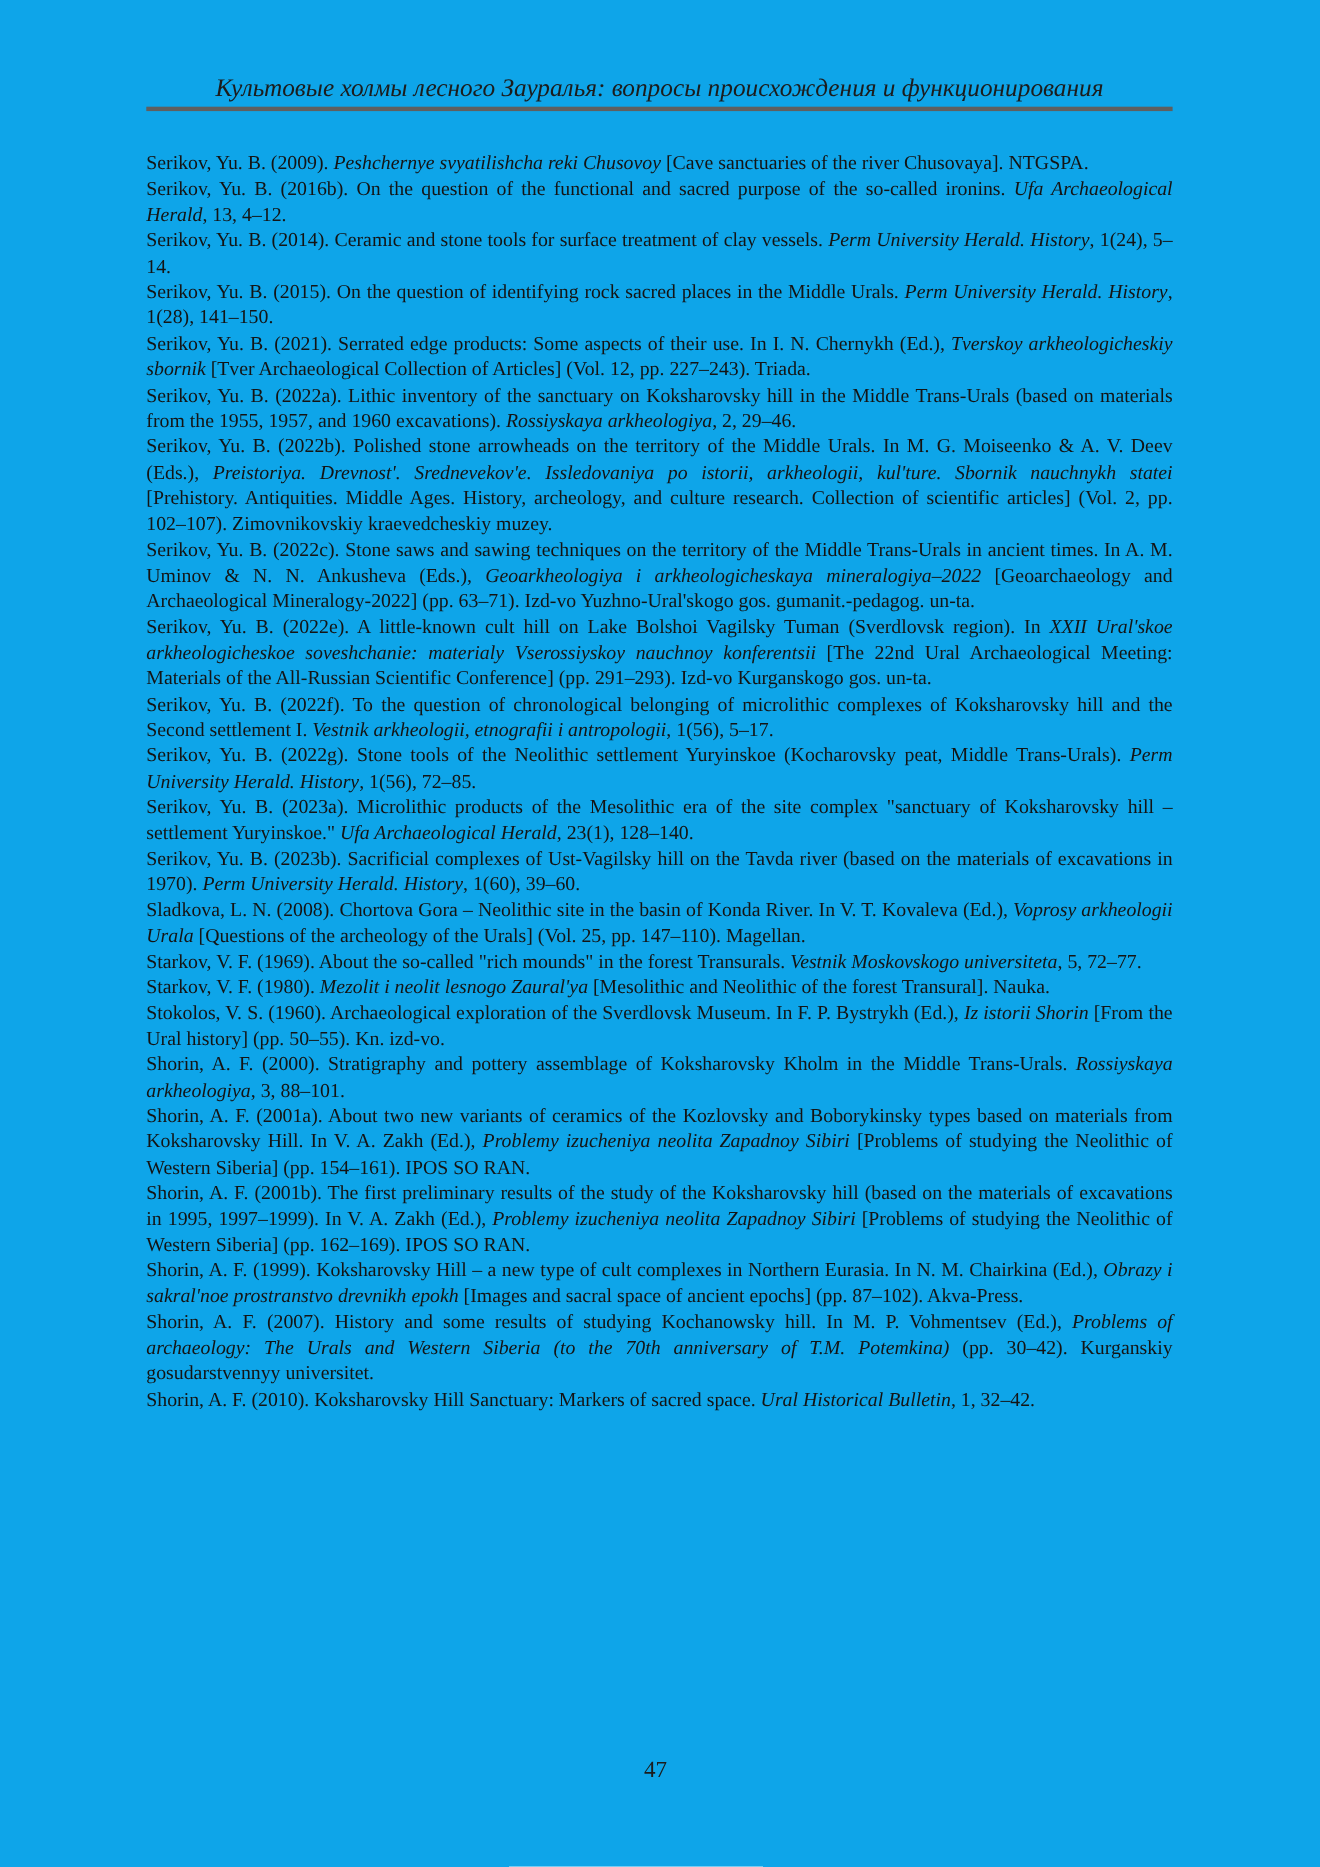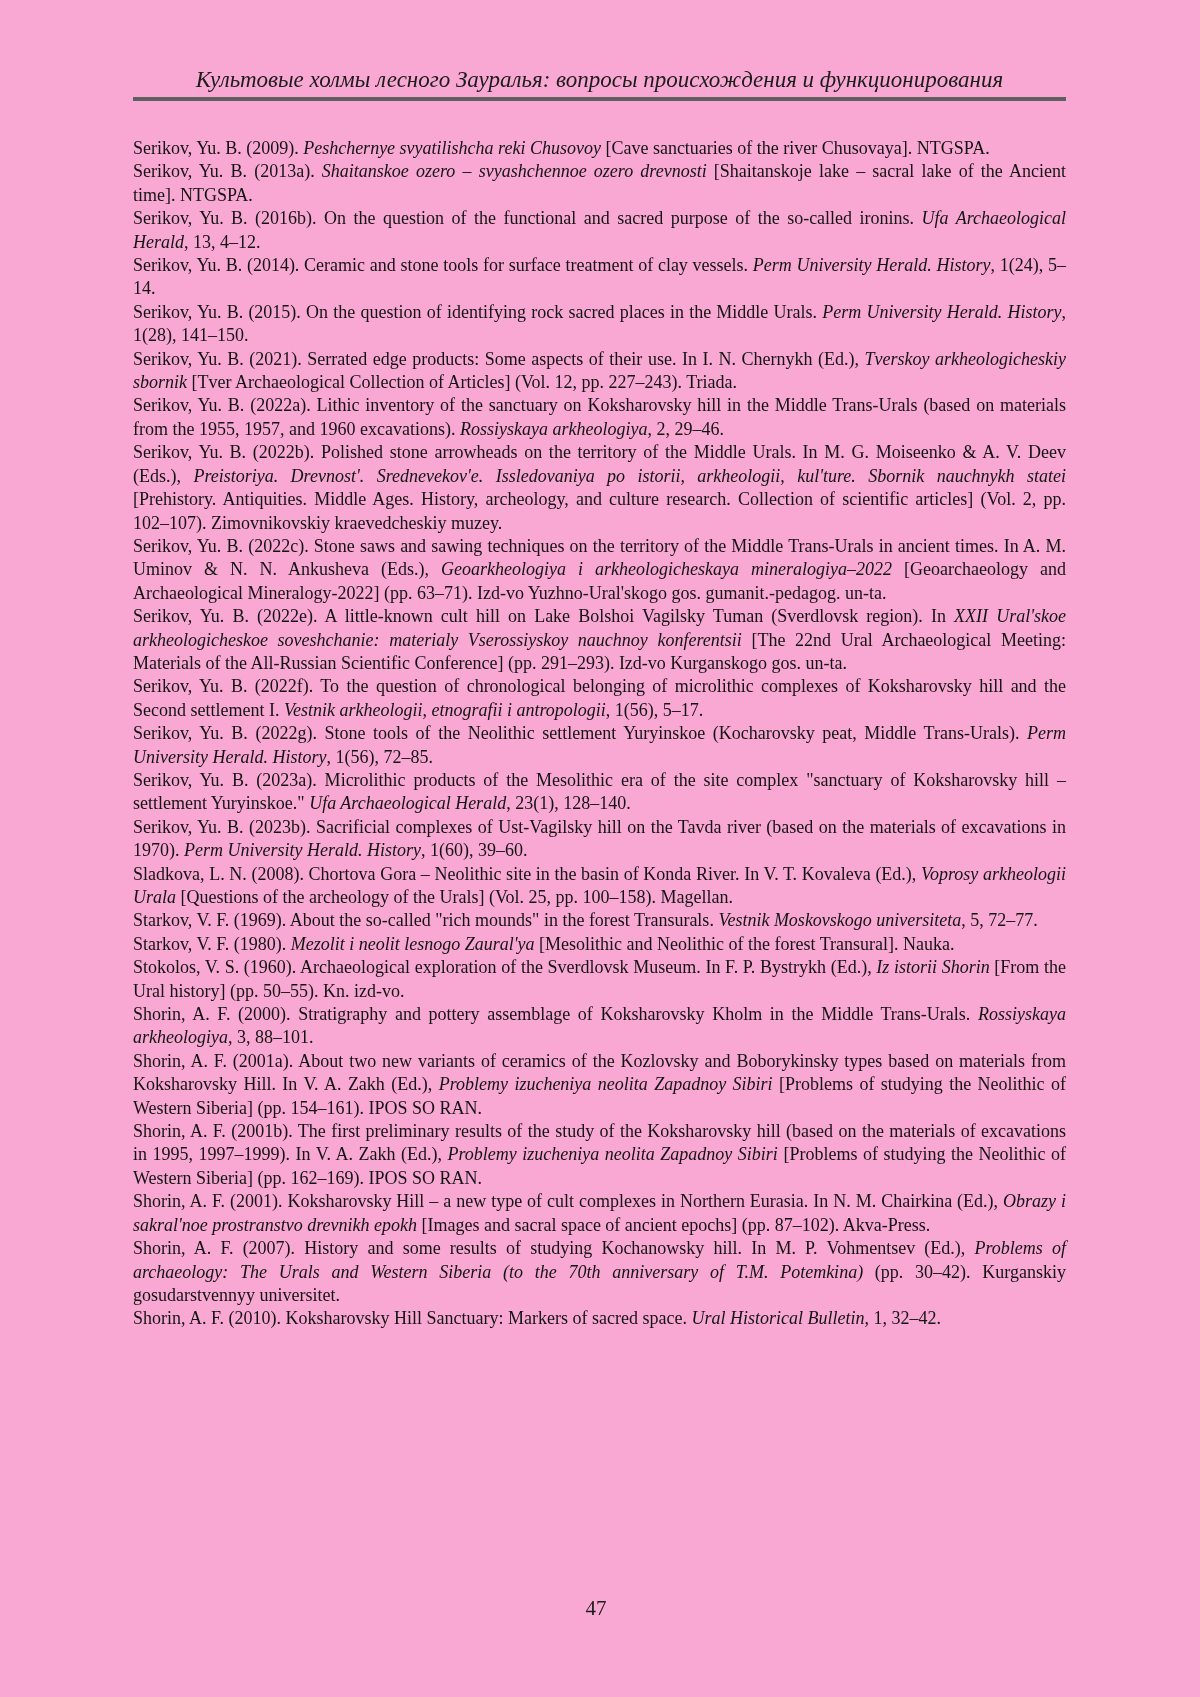--- a/index.html
+++ b/index.html
@@ -4,21 +4,21 @@
 <style>
   html, body {
     margin: 0;
     padding: 0;
     background: #ffffff;
   }
   .page {
     position: relative;
     width: 1200px;
     height: 1697px;
-    background: #f9a8d4;
+    background: #0ea5e9;
     overflow: hidden;
     font-family: "Liberation Serif", "DejaVu Serif", serif;
     color: #141414;
   }
   .running-head {
     position: absolute;
     top: 66px;
     left: 133px;
     width: 933px;
   }
@@ -71,41 +71,40 @@
 
 <div class="page">
 
   <header class="running-head">
     <div class="head-title">Культовые холмы лесного Зауралья: вопросы происхождения и функционирования</div>
     <div class="head-rule" style="background: rgb(95, 95, 95);"></div>
   </header>
 
   <main class="refs">
       <p class="ref"><span>Serikov, Yu. B. (2009). </span><span class="it">Peshchernye svyatilishcha reki Chusovoy</span><span> [Cave sanctuaries of the river Chusovaya]. NTGSPA.</span></p>
-      <p class="ref"><span>Serikov, Yu. B. (2013a). </span><span class="it">Shaitanskoe ozero – svyashchennoe ozero drevnosti</span><span> [Shaitanskoje lake – sacral lake of the Ancient time]. NTGSPA.</span></p>
       <p class="ref"><span>Serikov, Yu. B. (2016b). On the question of the functional and sacred purpose of the so-called ironins. </span><span class="it">Ufa Archaeological Herald</span><span>, 13, 4–12.</span></p>
       <p class="ref"><span>Serikov, Yu. B. (2014). Ceramic and stone tools for surface treatment of clay vessels. </span><span class="it">Perm University Herald. History</span><span>, 1(24), 5–14.</span></p>
       <p class="ref"><span>Serikov, Yu. B. (2015). On the question of identifying rock sacred places in the Middle Urals. </span><span class="it">Perm University Herald. History</span><span>, 1(28), 141–150.</span></p>
       <p class="ref"><span>Serikov, Yu. B. (2021). Serrated edge products: Some aspects of their use. In I. N. Chernykh (Ed.), </span><span class="it">Tverskoy arkheologicheskiy sbornik</span><span> [Tver Archaeological Collection of Articles] (Vol. 12, pp. 227–243). Triada.</span></p>
       <p class="ref"><span>Serikov, Yu. B. (2022a). Lithic inventory of the sanctuary on Koksharovsky hill in the Middle Trans-Urals (based on materials from the 1955, 1957, and 1960 excavations). </span><span class="it">Rossiyskaya arkheologiya</span><span>, 2, 29–46.</span></p>
       <p class="ref"><span>Serikov, Yu. B. (2022b). Polished stone arrowheads on the territory of the Middle Urals. In M. G. Moiseenko &amp; A. V. Deev (Eds.), </span><span class="it">Preistoriya. Drevnost'. Srednevekov'e. Issledovaniya po istorii, arkheologii, kul'ture. Sbornik nauchnykh statei</span><span> [Prehistory. Antiquities. Middle Ages. History, archeology, and culture research. Collection of scientific articles] (Vol. 2, pp. 102–107). Zimovnikovskiy kraevedcheskiy muzey.</span></p>
       <p class="ref"><span>Serikov, Yu. B. (2022c). Stone saws and sawing techniques on the territory of the Middle Trans-Urals in ancient times. In A. M. Uminov &amp; N. N. Ankusheva (Eds.), </span><span class="it">Geoarkheologiya i arkheologicheskaya mineralogiya–2022</span><span> [Geoarchaeology and Archaeological Mineralogy-2022] (pp. 63–71). Izd-vo Yuzhno-Ural'skogo gos. gumanit.-pedagog. un-ta.</span></p>
       <p class="ref"><span>Serikov, Yu. B. (2022e). A little-known cult hill on Lake Bolshoi Vagilsky Tuman (Sverdlovsk region). In </span><span class="it">XXII Ural'skoe arkheologicheskoe soveshchanie: materialy Vserossiyskoy nauchnoy konferentsii</span><span> [The 22nd Ural Archaeological Meeting: Materials of the All-Russian Scientific Conference] (pp. 291–293). Izd-vo Kurganskogo gos. un-ta.</span></p>
       <p class="ref"><span>Serikov, Yu. B. (2022f). To the question of chronological belonging of microlithic complexes of Koksharovsky hill and the Second settlement I. </span><span class="it">Vestnik arkheologii, etnografii i antropologii</span><span>, 1(56), 5–17.</span></p>
       <p class="ref"><span>Serikov, Yu. B. (2022g). Stone tools of the Neolithic settlement Yuryinskoe (Kocharovsky peat, Middle Trans-Urals). </span><span class="it">Perm University Herald. History</span><span>, 1(56), 72–85.</span></p>
       <p class="ref"><span>Serikov, Yu. B. (2023a). Microlithic products of the Mesolithic era of the site complex "sanctuary of Koksharovsky hill – settlement Yuryinskoe." </span><span class="it">Ufa Archaeological Herald</span><span>, 23(1), 128–140.</span></p>
       <p class="ref"><span>Serikov, Yu. B. (2023b). Sacrificial complexes of Ust-Vagilsky hill on the Tavda river (based on the materials of excavations in 1970). </span><span class="it">Perm University Herald. History</span><span>, 1(60), 39–60.</span></p>
-      <p class="ref"><span>Sladkova, L. N. (2008). Chortova Gora – Neolithic site in the basin of Konda River. In V. T. Kovaleva (Ed.), </span><span class="it">Voprosy arkheologii Urala</span><span> [Questions of the archeology of the Urals] (Vol. 25, pp. 100–158). Magellan.</span></p>
+      <p class="ref"><span>Sladkova, L. N. (2008). Chortova Gora – Neolithic site in the basin of Konda River. In V. T. Kovaleva (Ed.), </span><span class="it">Voprosy arkheologii Urala</span><span> [Questions of the archeology of the Urals] (Vol. 25, pp. 147–110). Magellan.</span></p>
       <p class="ref"><span>Starkov, V. F. (1969). About the so-called "rich mounds" in the forest Transurals. </span><span class="it">Vestnik Moskovskogo universiteta</span><span>, 5, 72–77.</span></p>
       <p class="ref"><span>Starkov, V. F. (1980). </span><span class="it">Mezolit i neolit lesnogo Zaural'ya</span><span> [Mesolithic and Neolithic of the forest Transural]. Nauka.</span></p>
       <p class="ref"><span>Stokolos, V. S. (1960). Archaeological exploration of the Sverdlovsk Museum. In F. P. Bystrykh (Ed.), </span><span class="it">Iz istorii Shorin</span><span> [From the Ural history] (pp. 50–55). Kn. izd-vo.</span></p>
       <p class="ref"><span>Shorin, A. F. (2000). Stratigraphy and pottery assemblage of Koksharovsky Kholm in the Middle Trans-Urals. </span><span class="it">Rossiyskaya arkheologiya</span><span>, 3, 88–101.</span></p>
       <p class="ref"><span>Shorin, A. F. (2001a). About two new variants of ceramics of the Kozlovsky and Boborykinsky types based on materials from Koksharovsky Hill. In V. A. Zakh (Ed.), </span><span class="it">Problemy izucheniya neolita Zapadnoy Sibiri</span><span> [Problems of studying the Neolithic of Western Siberia] (pp. 154–161). IPOS SO RAN.</span></p>
       <p class="ref"><span>Shorin, A. F. (2001b). The first preliminary results of the study of the Koksharovsky hill (based on the materials of excavations in 1995, 1997–1999). In V. A. Zakh (Ed.), </span><span class="it">Problemy izucheniya neolita Zapadnoy Sibiri</span><span> [Problems of studying the Neolithic of Western Siberia] (pp. 162–169). IPOS SO RAN.</span></p>
-      <p class="ref"><span>Shorin, A. F. (2001). Koksharovsky Hill – a new type of cult complexes in Northern Eurasia. In N. M. Chairkina (Ed.), </span><span class="it">Obrazy i sakral'noe prostranstvo drevnikh epokh</span><span> [Images and sacral space of ancient epochs] (pp. 87–102). Akva-Press.</span></p>
+      <p class="ref"><span>Shorin, A. F. (1999). Koksharovsky Hill – a new type of cult complexes in Northern Eurasia. In N. M. Chairkina (Ed.), </span><span class="it">Obrazy i sakral'noe prostranstvo drevnikh epokh</span><span> [Images and sacral space of ancient epochs] (pp. 87–102). Akva-Press.</span></p>
       <p class="ref"><span>Shorin, A. F. (2007). History and some results of studying Kochanowsky hill. In M. P. Vohmentsev (Ed.), </span><span class="it">Problems of archaeology: The Urals and Western Siberia (to the 70th anniversary of T.M. Potemkina)</span><span> (pp. 30–42). Kurganskiy gosudarstvennyy universitet.</span></p>
       <p class="ref"><span>Shorin, A. F. (2010). Koksharovsky Hill Sanctuary: Markers of sacred space. </span><span class="it">Ural Historical Bulletin</span><span>, 1, 32–42.</span></p>
     </main>
 
   <footer class="page-footer">
     <span class="page-number">47</span>
   </footer>
 
 </div>
 

